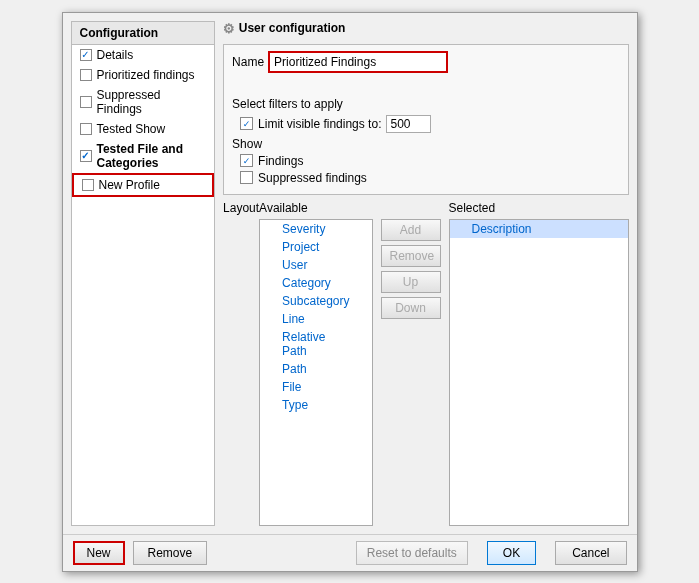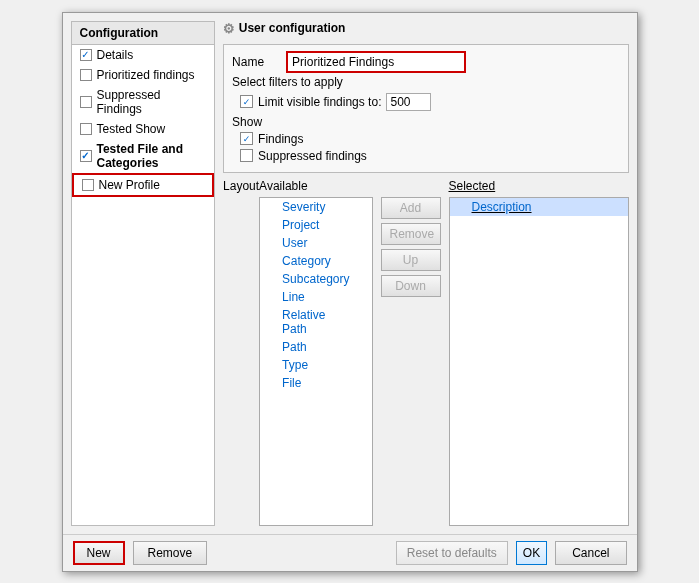--- a/index.html
+++ b/index.html
@@ -92,22 +92,22 @@
     }
     .gear-icon { color: #888; font-size: 13px; }
     .user-config-box {
       border: 1px solid #bbb;
       background: #f8f8f8;
       padding: 6px 8px;
     }
     .name-row {
       display: flex;
       align-items: center;
-      gap: 22px;
-      margin-bottom: 2px;
+      gap: 4px;
+      margin-bottom: 24px;
     }
     .name-label { font-size: 12px; font-weight: normal; }
     .name-input {
       border: 2px solid #cc0000;
       padding: 2px 4px;
       font-size: 12px;
       width: 180px;
       outline: none;
       background: white;
     }
@@ -152,21 +152,21 @@
       display: flex;
       gap: 8px;
       flex: 1;
     }
     .available-section, .selected-section {
       display: flex;
       flex-direction: column;
       gap: 2px;
     }
     .available-section { flex: 1; }
-    .selected-section { width: 180px; text-decoration: underline; }
+    .selected-section { width: 180px; }
     .col-label { font-size: 12px; margin-bottom: 2px; }
     .list-box {
       flex: 1;
       border: 1px solid #aaa;
       background: white;
       overflow-y: auto;
       min-height: 160px;
     }
     .list-item {
       padding: 2px 22px;
@@ -198,35 +198,35 @@
     
     .dialog-footer {
       display: flex;
       justify-content: space-between;
       align-items: center;
       padding: 6px 10px;
       border-top: 1px solid #ccc;
       background: #f0f0f0;
     }
     .footer-left { display: flex; gap: 8px; }
-    .footer-right { display: flex; gap: 8px; align-items: center; }
+    .footer-right { display: flex; gap: 19px; align-items: center; }
     .footer-btn {
       padding: 4px 14px;
       font-size: 12px;
       background: linear-gradient(to bottom, #f8f8f8, #e0e0e0);
       border: 1px solid #aaa;
       cursor: pointer;
     }
     .footer-btn.new-btn {
       border: 2px solid #cc0000;
       font-size: 12px;
       padding: 3px 12px;
     }
     .ok-btn {
-      padding: 4px 6px;
+      padding: 4px 15px;
       font-size: 12px;
       background: linear-gradient(to bottom, #f0f8ff, #d0e8ff);
       border: 1px solid #0078d4;
       cursor: pointer;
       color: #000;
     }
     .cancel-btn {
       padding: 4px 16px;
       font-size: 12px;
       background: linear-gradient(to bottom, #f8f8f8, #e0e0e0);
@@ -322,22 +322,22 @@
             <div class="col-label">Available</div>
             <div class="list-box" id="available-list">
                 <div class="list-item">Severity</div>
                 <div class="list-item">Project</div>
                 <div class="list-item">User</div>
                 <div class="list-item">Category</div>
                 <div class="list-item">Subcategory</div>
                 <div class="list-item">Line</div>
                 <div class="list-item">Relative Path</div>
                 <div class="list-item">Path</div>
+                <div class="list-item">File</div>
                 <div class="list-item">Type</div>
-                <div class="list-item">File</div>
               </div>
           </div>
 
           <div class="buttons-col">
             <button class="action-btn" disabled="">Add</button>
             <button class="action-btn" disabled="">Remove</button>
             <button class="action-btn" disabled="">Up</button>
             <button class="action-btn" disabled="">Down</button>
           </div>
 

